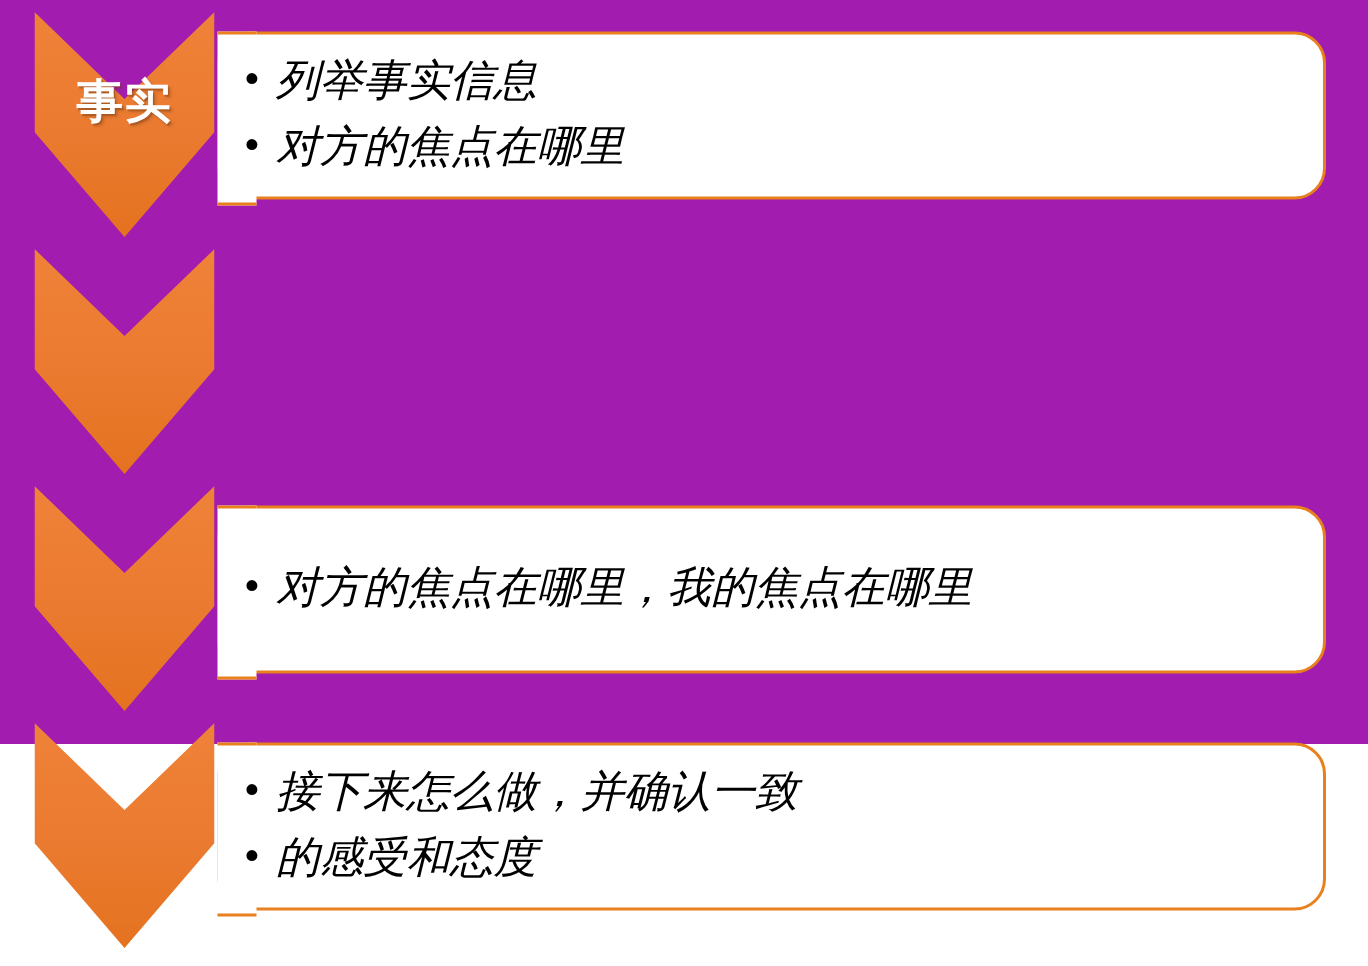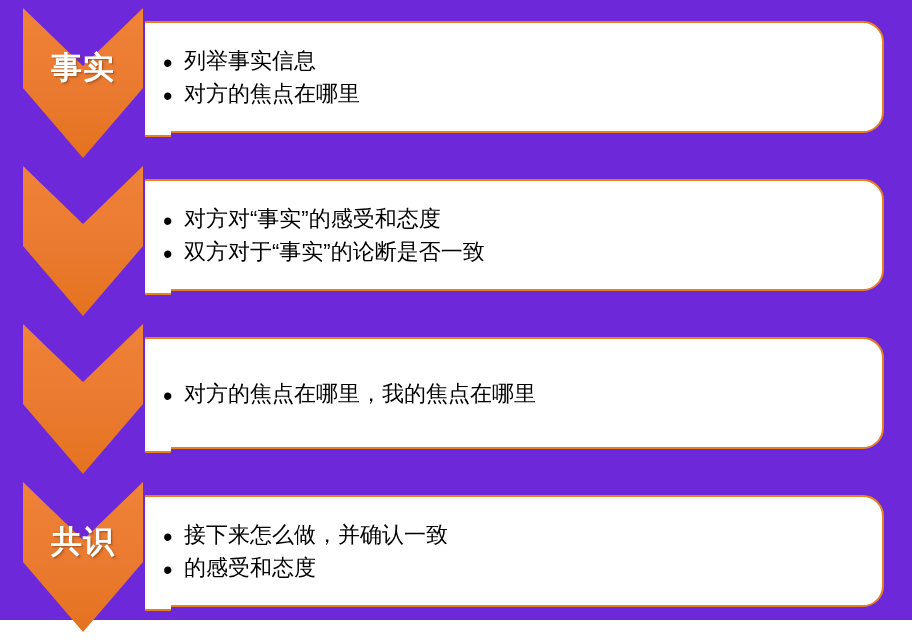--- a/index.html
+++ b/index.html
@@ -10,22 +10,22 @@
   body {
     width: 912px;
     height: 644px;
     font-family: "Liberation Sans", "DejaVu Sans", sans-serif;
     overflow: hidden;
   }
 
   #diagram {
     position: relative;
     width: 912px;
-    height: 620px;
-    background: #6d28d9;
+    height: 496px;
+    background: #a21caf;
   }
 
   
   .step {
     position: absolute;
     left: 0;
     width: 912px;
     height: 160px;
   }
 
@@ -96,25 +96,26 @@
     top: 50%;
     transform: translateY(-50%);
     width: 700px;
     margin: 0;
     padding: 0;
     list-style: none;
   }
   .bullets li {
     position: relative;
     padding-left: 21px;
-    font-size: 22px;
+    font-size: 29px;
     line-height: 1.50;
     color: #000000;
     white-space: nowrap;
     letter-spacing: 0px;
+    font-style: italic;
   }
   .bullets li::before {
     content: "\2022";
     position: absolute;
     left: 0px;
     top: -1px;
     font-size: 27px;
     line-height: 1.50;
     color: #000000;
   }
@@ -154,26 +155,20 @@
           <linearGradient id="g2" x1="0" y1="0" x2="0" y2="1">
             <stop offset="0%" stop-color="#EF8239"></stop>
             <stop offset="55%" stop-color="#EA7A2F"></stop>
             <stop offset="100%" stop-color="#E4721F"></stop>
           </linearGradient>
         </defs>
         <path d="M0,0 L60,58 L120,0 L120,80 L60,150 L0,80 Z" fill="url(#g2)"></path>
       </svg>
     </div>
 
-    <div class="callout">
-      <ul class="bullets">
-        <li>对方对“事实”的感受和态度</li>
-        <li>双方对于“事实”的论断是否一致</li>
-      </ul>
-    </div>
   </div>
 
   <div class="step" style="top:324px;">
     <div class="chevron-wrap">
       <svg class="chevron-svg" width="120" height="158" viewBox="0 0 120 158">
         <defs>
           <linearGradient id="g3" x1="0" y1="0" x2="0" y2="1">
             <stop offset="0%" stop-color="#EF8239"></stop>
             <stop offset="55%" stop-color="#EA7A2F"></stop>
             <stop offset="100%" stop-color="#E4721F"></stop>
@@ -195,21 +190,20 @@
       <svg class="chevron-svg" width="120" height="158" viewBox="0 0 120 158">
         <defs>
           <linearGradient id="g4" x1="0" y1="0" x2="0" y2="1">
             <stop offset="0%" stop-color="#EF8239"></stop>
             <stop offset="55%" stop-color="#EA7A2F"></stop>
             <stop offset="100%" stop-color="#E4721F"></stop>
           </linearGradient>
         </defs>
         <path d="M0,0 L60,58 L120,0 L120,80 L60,150 L0,80 Z" fill="url(#g4)"></path>
       </svg>
-      <div class="chevron-label">共识</div>
     </div>
 
     <div class="callout">
       <ul class="bullets">
         <li>接下来怎么做，并确认一致</li>
         <li>的感受和态度</li>
       </ul>
     </div>
   </div>
 

